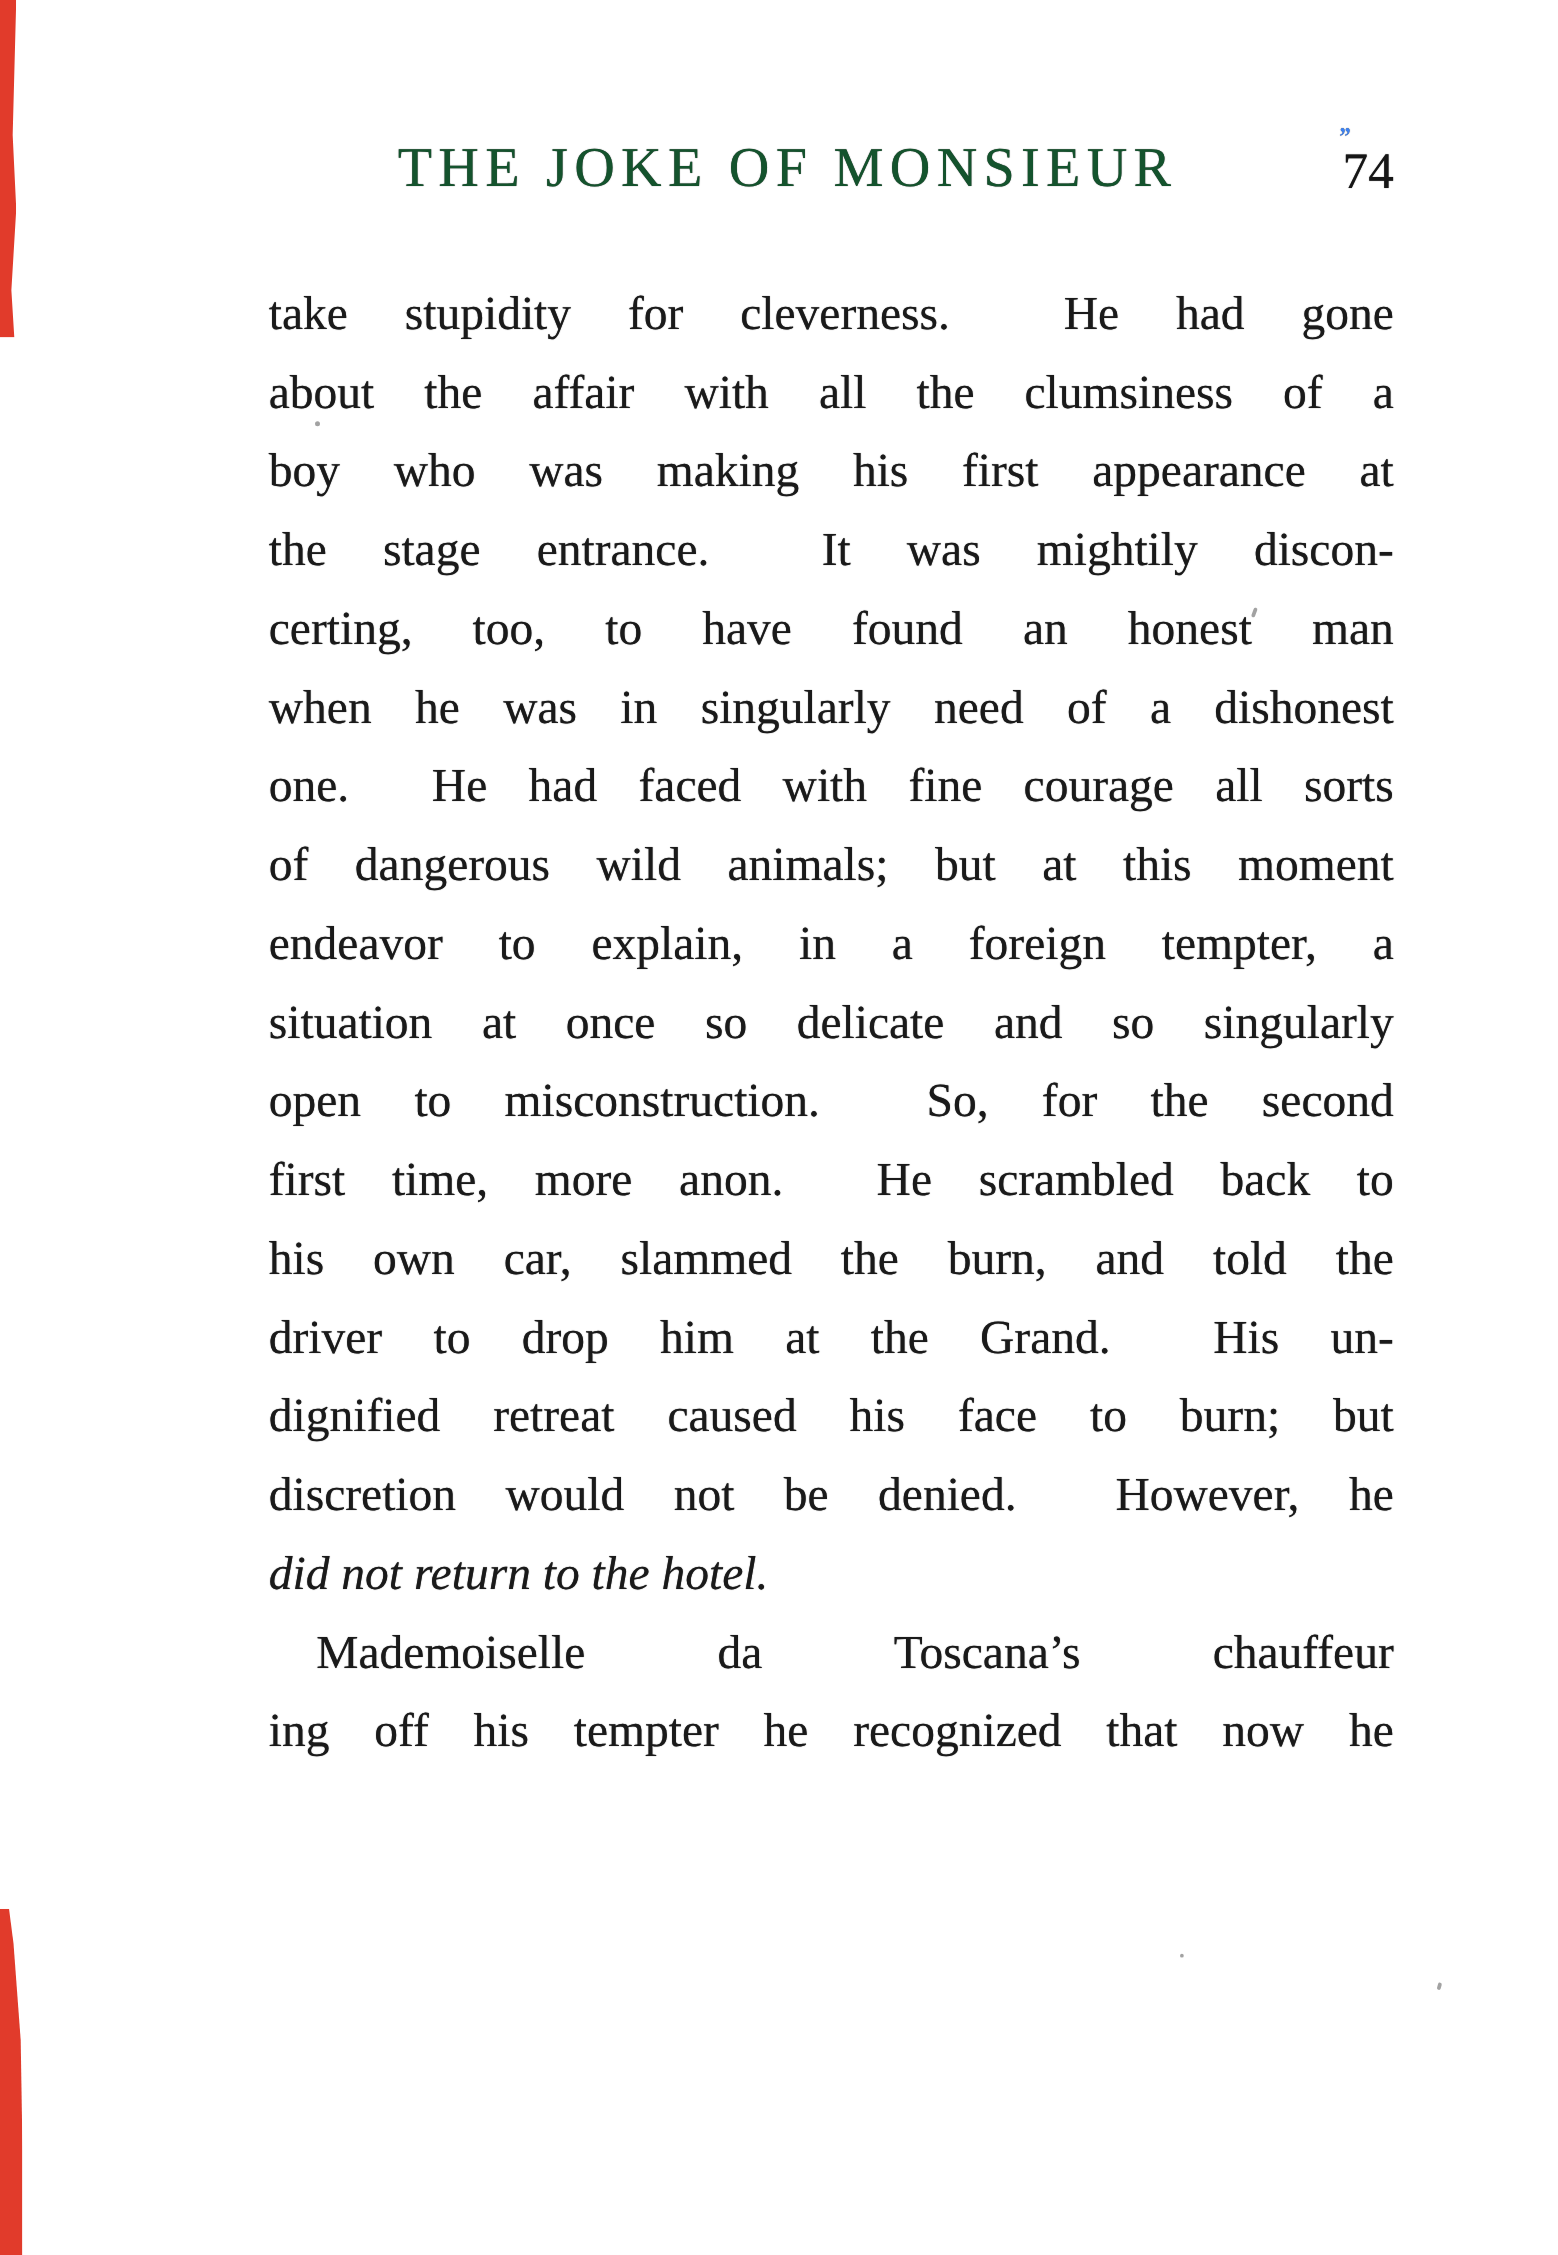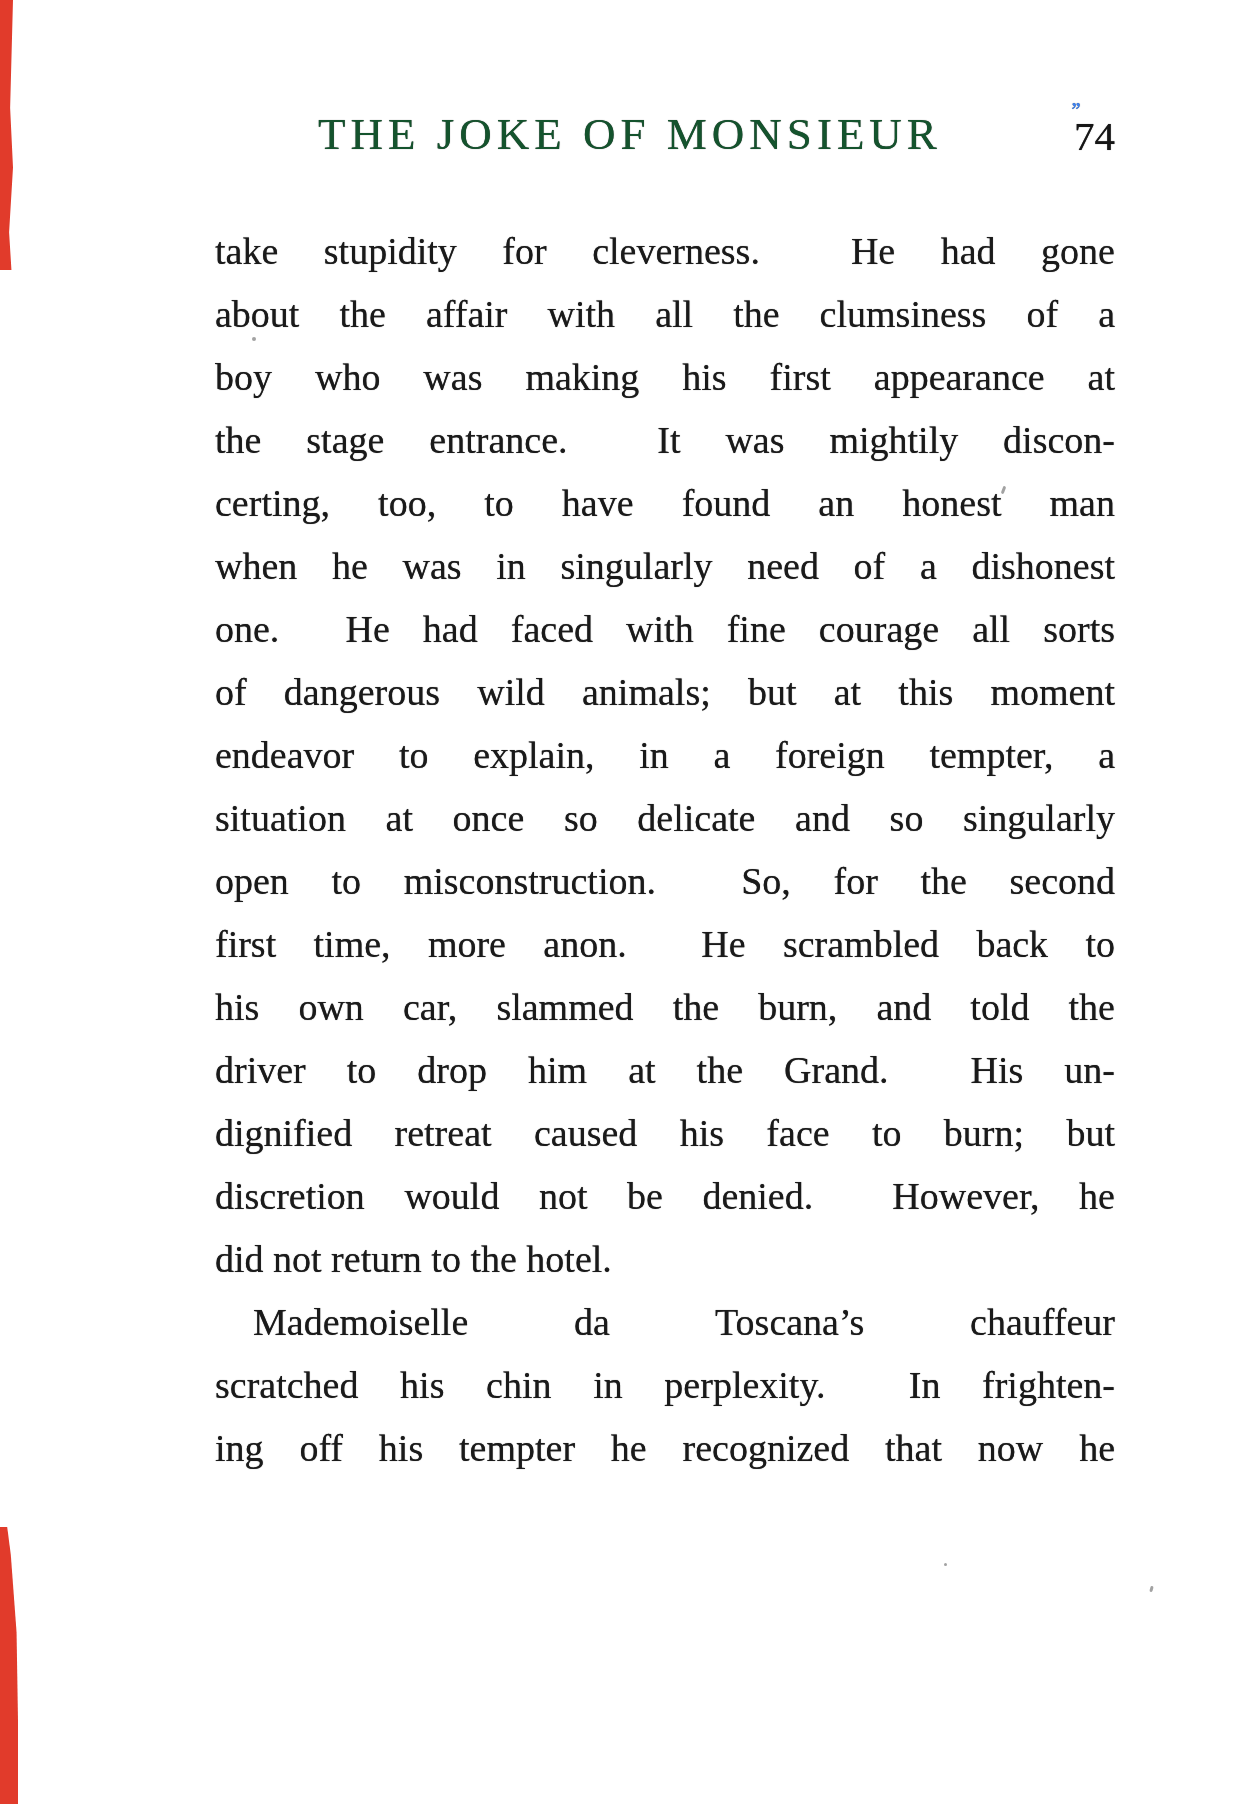--- a/index.html
+++ b/index.html
@@ -52,21 +52,21 @@
   .textblock {
     position: absolute; left: 215px; top: 220px; width: 900px;
   }
   .ln {
     height: 63px; line-height: 63px;
     font-size: 38px;
     text-align: justify; text-align-last: justify;
     text-shadow: 0 0 0.7px rgba(20,20,20,0.85);
     overflow: visible; white-space: normal;
   }
-  .ln.flush { text-align-last: left; }
+  .ln.flush { text-align-last: left; font-style: italic; }
   .ln.indent { text-indent: 38px; }
 
   
   .speck {
     position: absolute; background: #555; opacity: 0.55; border-radius: 50%;
   }
   .speck.s1 { left: 252px; top: 337px; width: 4px; height: 4px; }
   .speck.s2 { left: 1002px; top: 486px; width: 3px; height: 8px; transform: rotate(20deg); border-radius: 2px; }
   .speck.s3 { left: 944px; top: 1563px; width: 3px; height: 3px; }
   .speck.s4 { left: 1150px; top: 1586px; width: 3px; height: 6px; transform: rotate(15deg); border-radius: 2px; }
@@ -94,20 +94,19 @@
   <div class="ln">endeavor to explain, in a foreign tempter, a</div>
   <div class="ln">situation at once so delicate and so singularly</div>
   <div class="ln">open to misconstruction.&nbsp; So, for the second</div>
   <div class="ln">first time, more anon.&nbsp; He scrambled back to</div>
   <div class="ln">his own car, slammed the burn, and told the</div>
   <div class="ln">driver to drop him at the Grand.&nbsp; His un-</div>
   <div class="ln">dignified retreat caused his face to burn; but</div>
   <div class="ln">discretion would not be denied.&nbsp; However, he</div>
   <div class="ln flush">did not return to the hotel.</div>
   <div class="ln indent">Mademoiselle da Toscana’s chauffeur</div>
-  <div class="ln">scratched his chin in perplexity.&nbsp; In frighten-</div>
   <div class="ln">ing off his tempter he recognized that now he</div>
 </div>
 
 <div class="speck s1"></div>
 <div class="speck s2"></div>
 <div class="speck s3"></div>
 <div class="speck s4"></div>
 
 </body></html>

